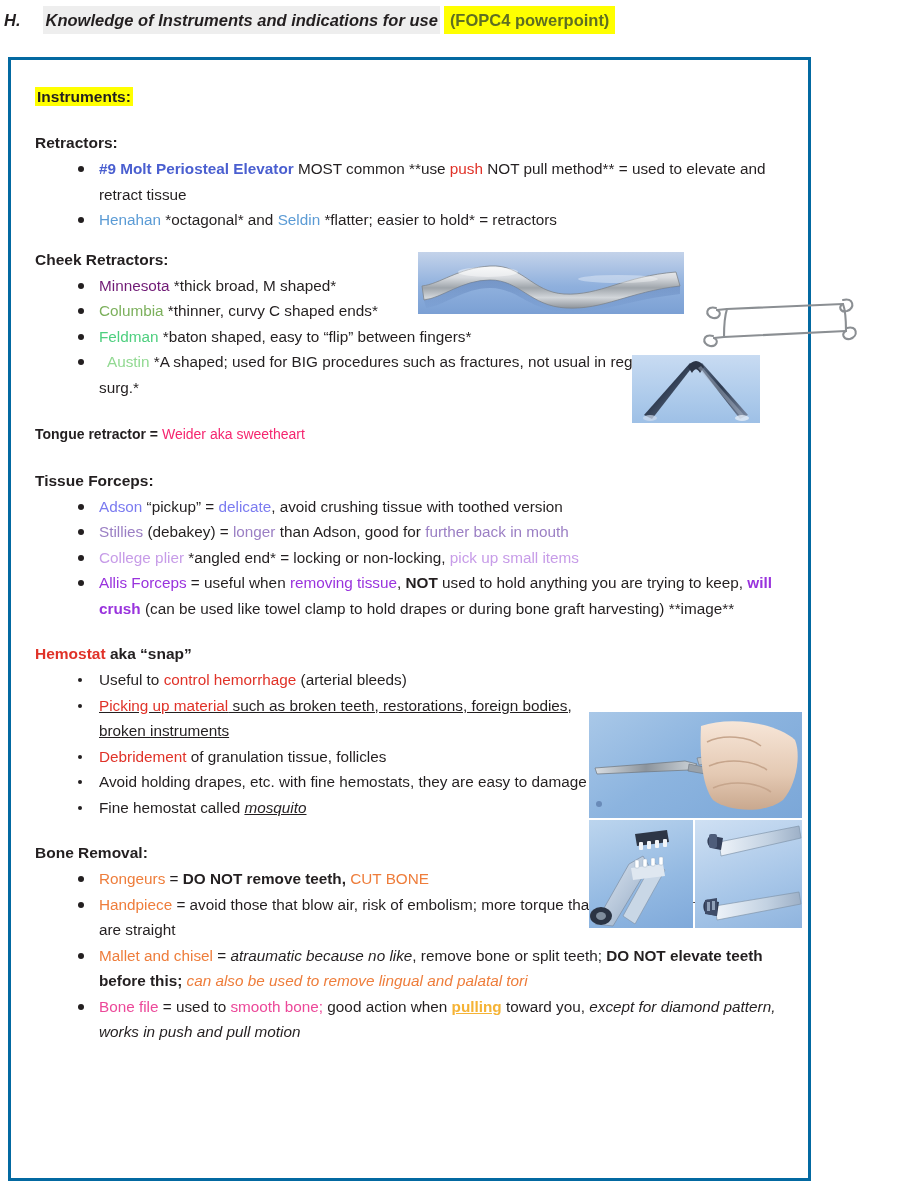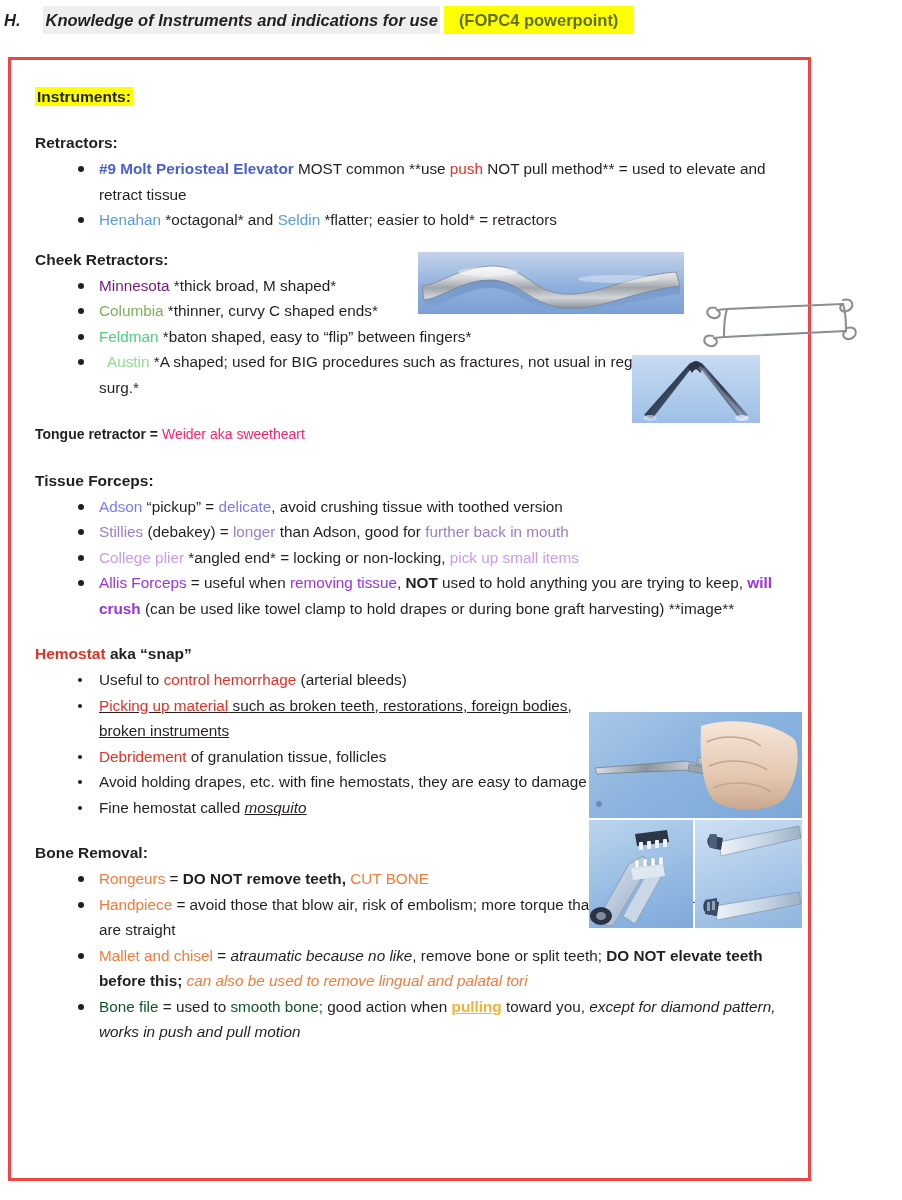--- a/index.html
+++ b/index.html
@@ -37,32 +37,32 @@
   .hdr-title {
     font-weight: bold;
     font-style: italic;
     background: #eeeeee;
     padding: 1px 2px 1px 3px;
   }
   .hdr-source {
     font-weight: bold;
     color: #5f6f21;
     background: #ffff00;
-    padding: 1px 15px;
+    padding: 1px 6px;
     margin-left: 4px;
   }
 
   
   .note-box {
     position: absolute;
     left: 8px;
     top: 57px;
     width: 803px;
     height: 1124px;
-    border: 3px solid #ef4444;
+    border: 3px solid #0369a1;
     background: #ffffff;
     box-sizing: border-box;
   }
   .note-inner {
     position: relative;
     width: 100%;
     height: 100%;
     padding: 26px 22px 0 24px;
     box-sizing: border-box;
   }
@@ -120,21 +120,21 @@
   .c-pink       { color: #f5256f; }
   .c-green-dark { color: #701a75; margin-top: 8px; }
   .c-green-med  { color: #7cb05c; }
   .c-green-brt  { color: #4ecf7f; }
   .c-green-lt   { color: #92d992; margin-left: 8px; }
   .c-purple-blue{ color: #7b7bf0; }
   .c-purple-gray{ color: #9b7fc4; }
   .c-orchid     { color: #c79ce8; }
   .c-purple-viv { color: #9933dd; }
   .c-orange     { color: #ee7d3b; }
-  .c-amber      { color: #14532d; }
+  .c-amber      { color: #ec4899; }
   .hl-amber-u   { color: #f5b335; font-weight: bold; text-decoration: underline; }
 
   
   .fig { position: absolute; }
 
   #fig-minnesota {
     left: 418px; top: 252px;
     width: 266px; height: 62px;
     background: linear-gradient(180deg,#c4d3ea 0%, #8fb0dd 55%, #7ba0d4 100%);
     overflow: hidden;

